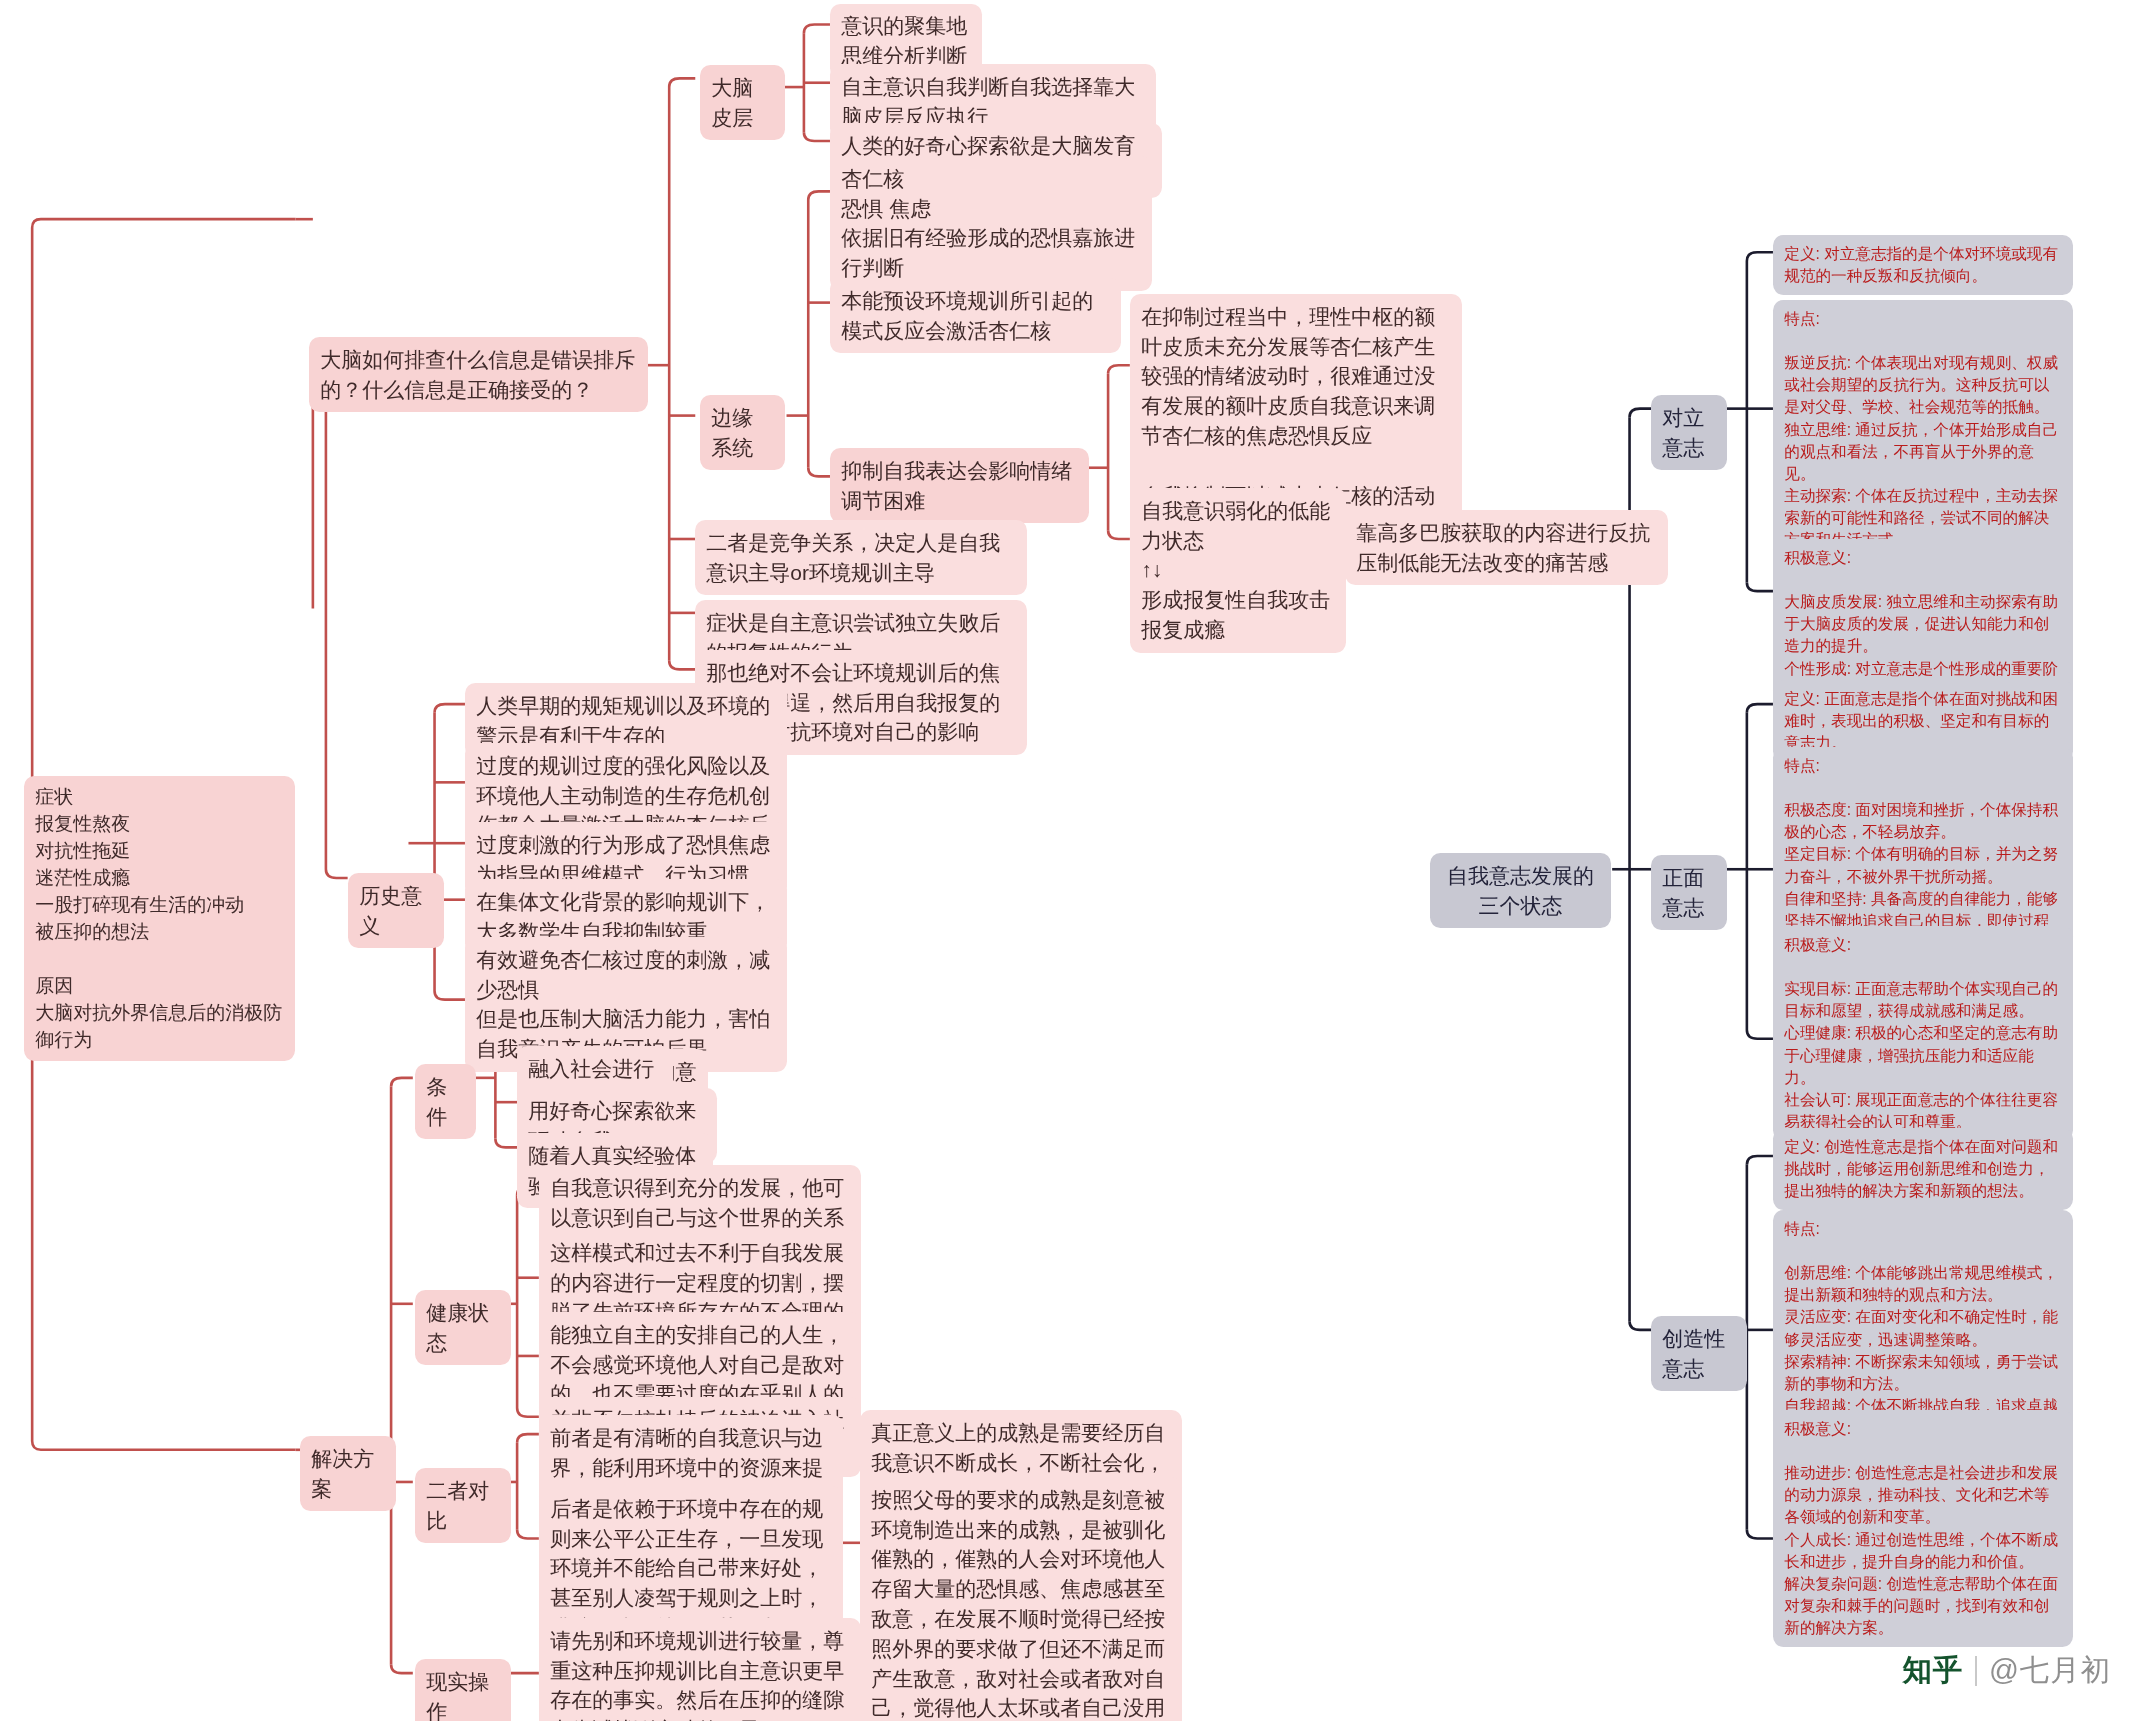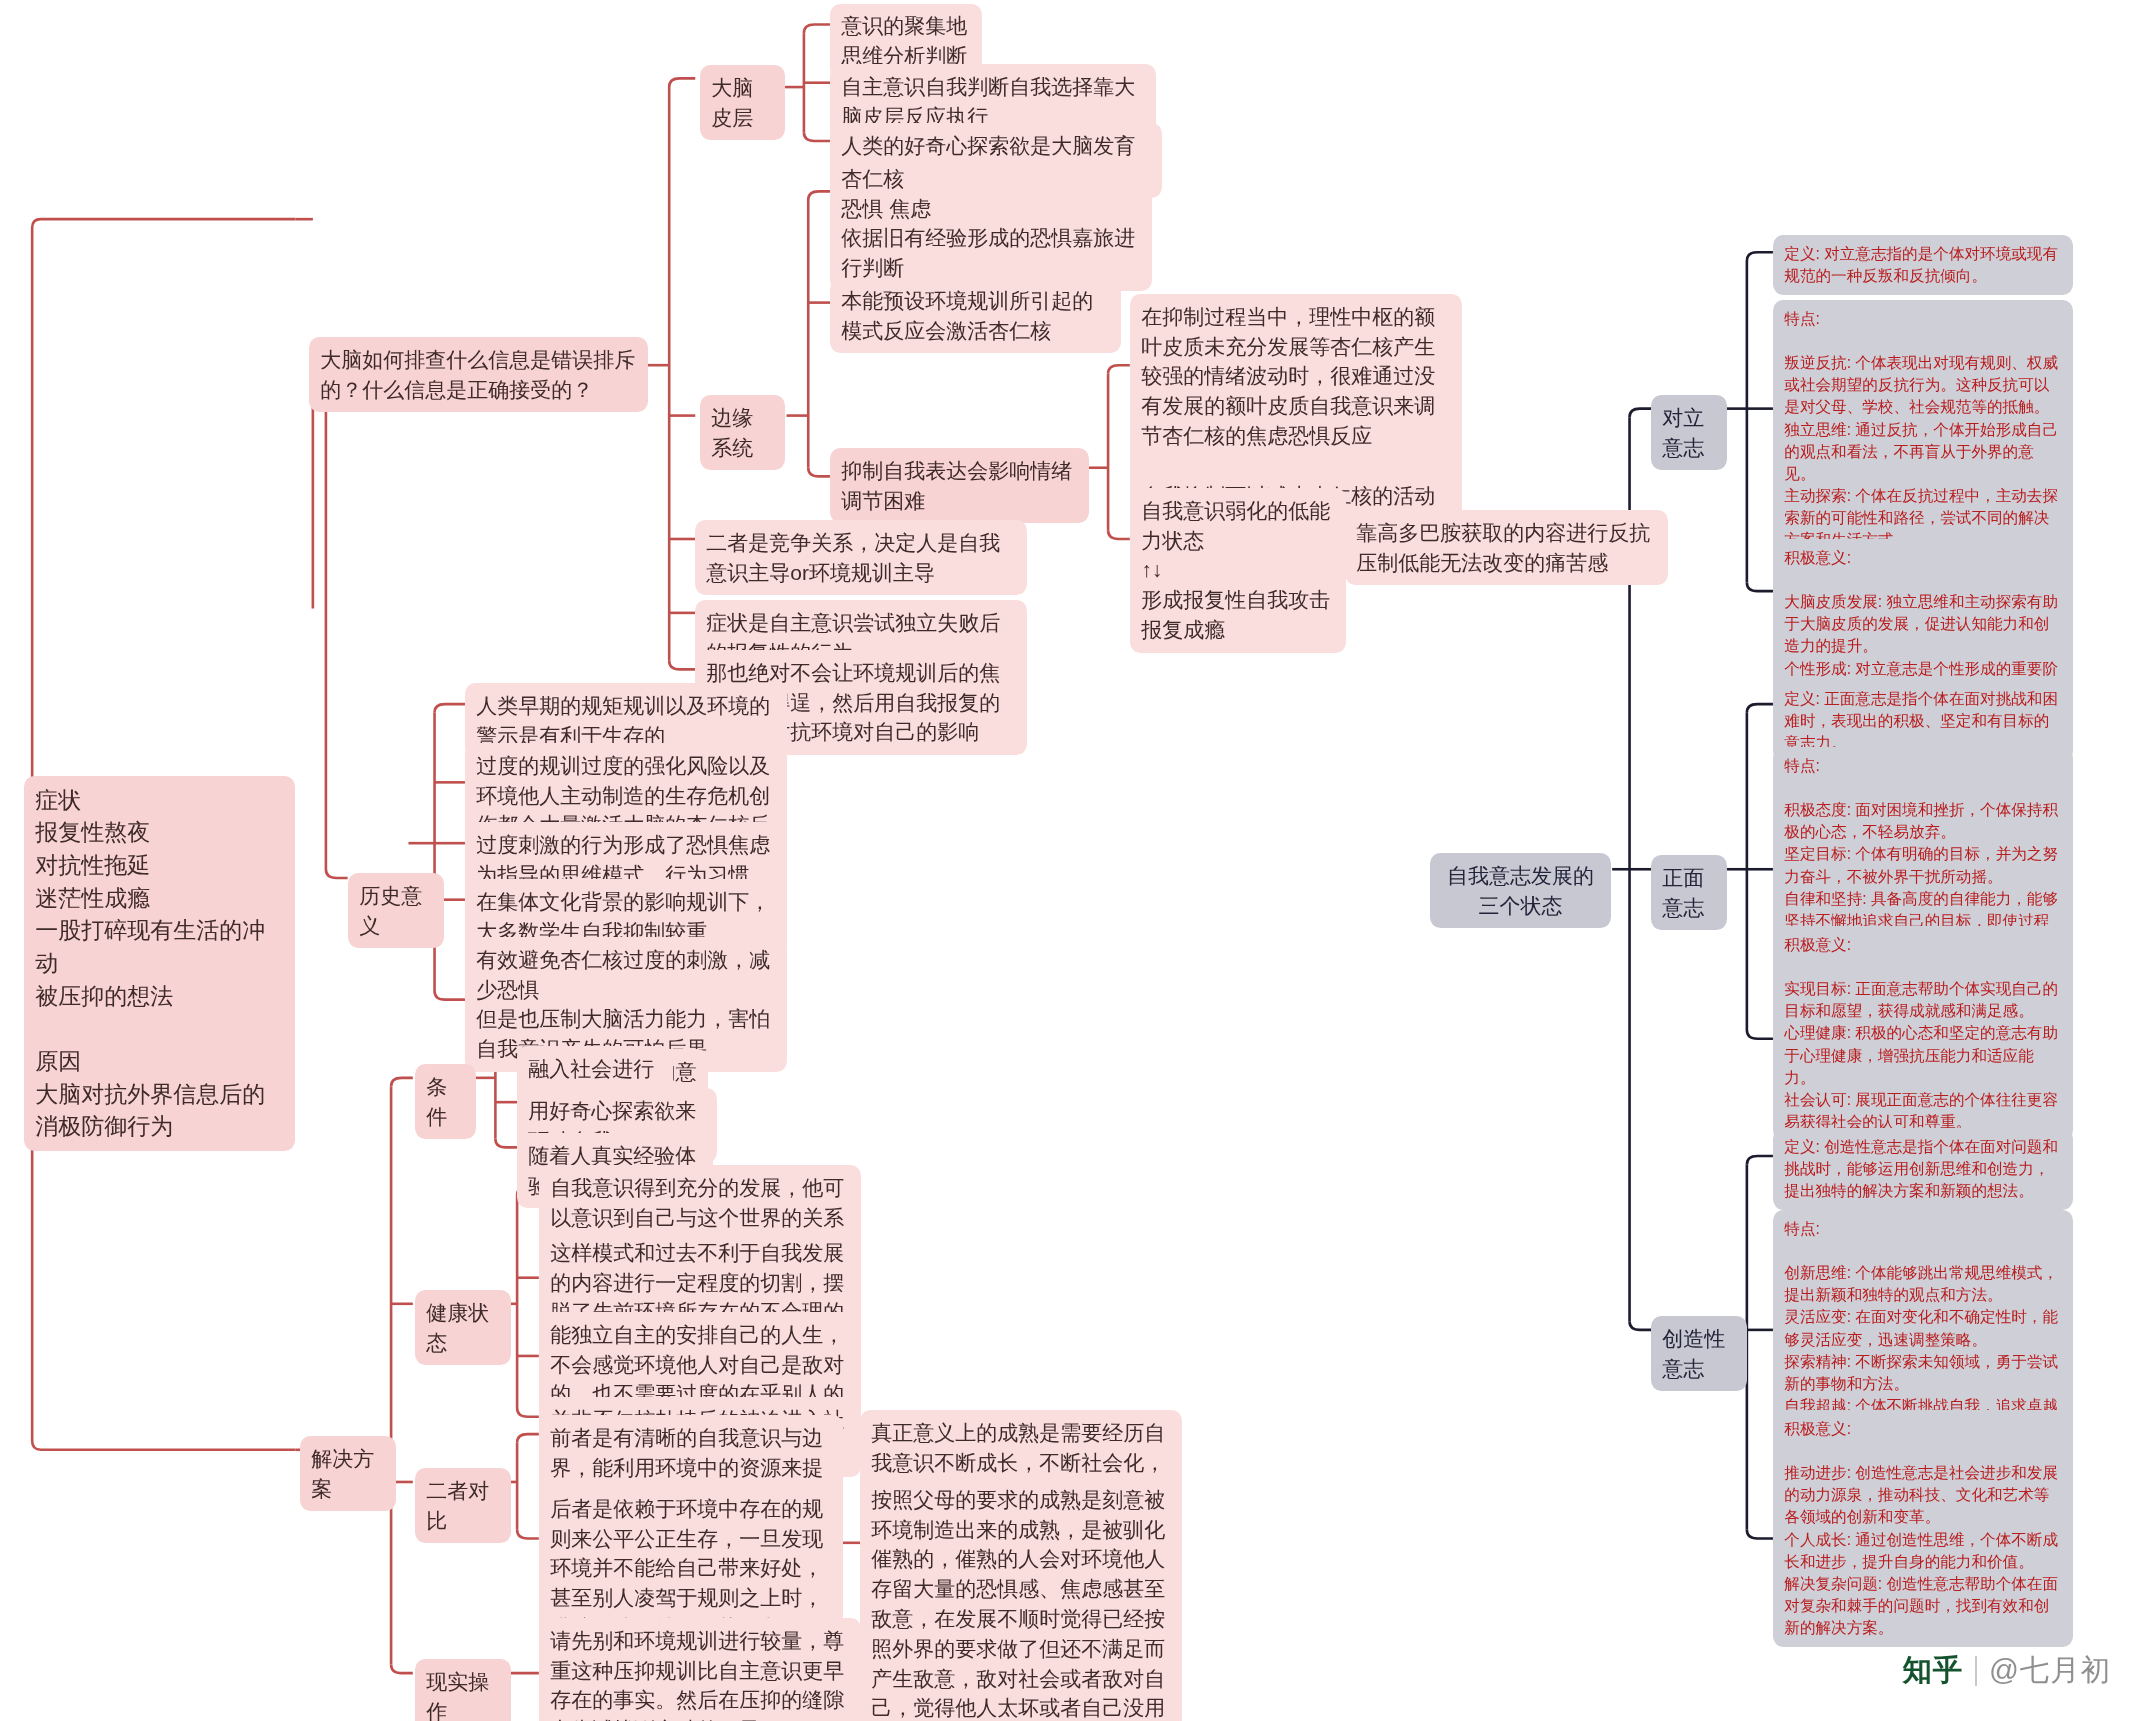--- a/index.html
+++ b/index.html
@@ -21,21 +21,21 @@
     line-height:1.42;
     white-space:pre-wrap;
     word-break:break-all;
   }
   
   .pink      { background:#f8d3d3; color:#3f2a2a; }
   .pink-soft { background:#fadede; color:#3f2a2a; }
   
   .grey      { background:#c8c8d2; color:#23233a; }
   .grey-lite { background:#cfcfd8; color:#b91c1c; }
-  .f22 { font-size:23px; }
+  .f22 { font-size:19px; }
   .f20 { font-size:21px; }
   .f18 { font-size:15.6px; }
 
   .wm {
     position:absolute; right:40px; bottom:31px;
     display:flex; align-items:center; gap:12px;
     color:#9a9a9a; font-size:29.5px; letter-spacing:0.9px;
   }
   .wm .logo { font-size:29.5px; font-weight:bold; color:#14532d; }
   .wm .sep  { width:1.7px; height:29.5px; background:#c9c9c9; }

